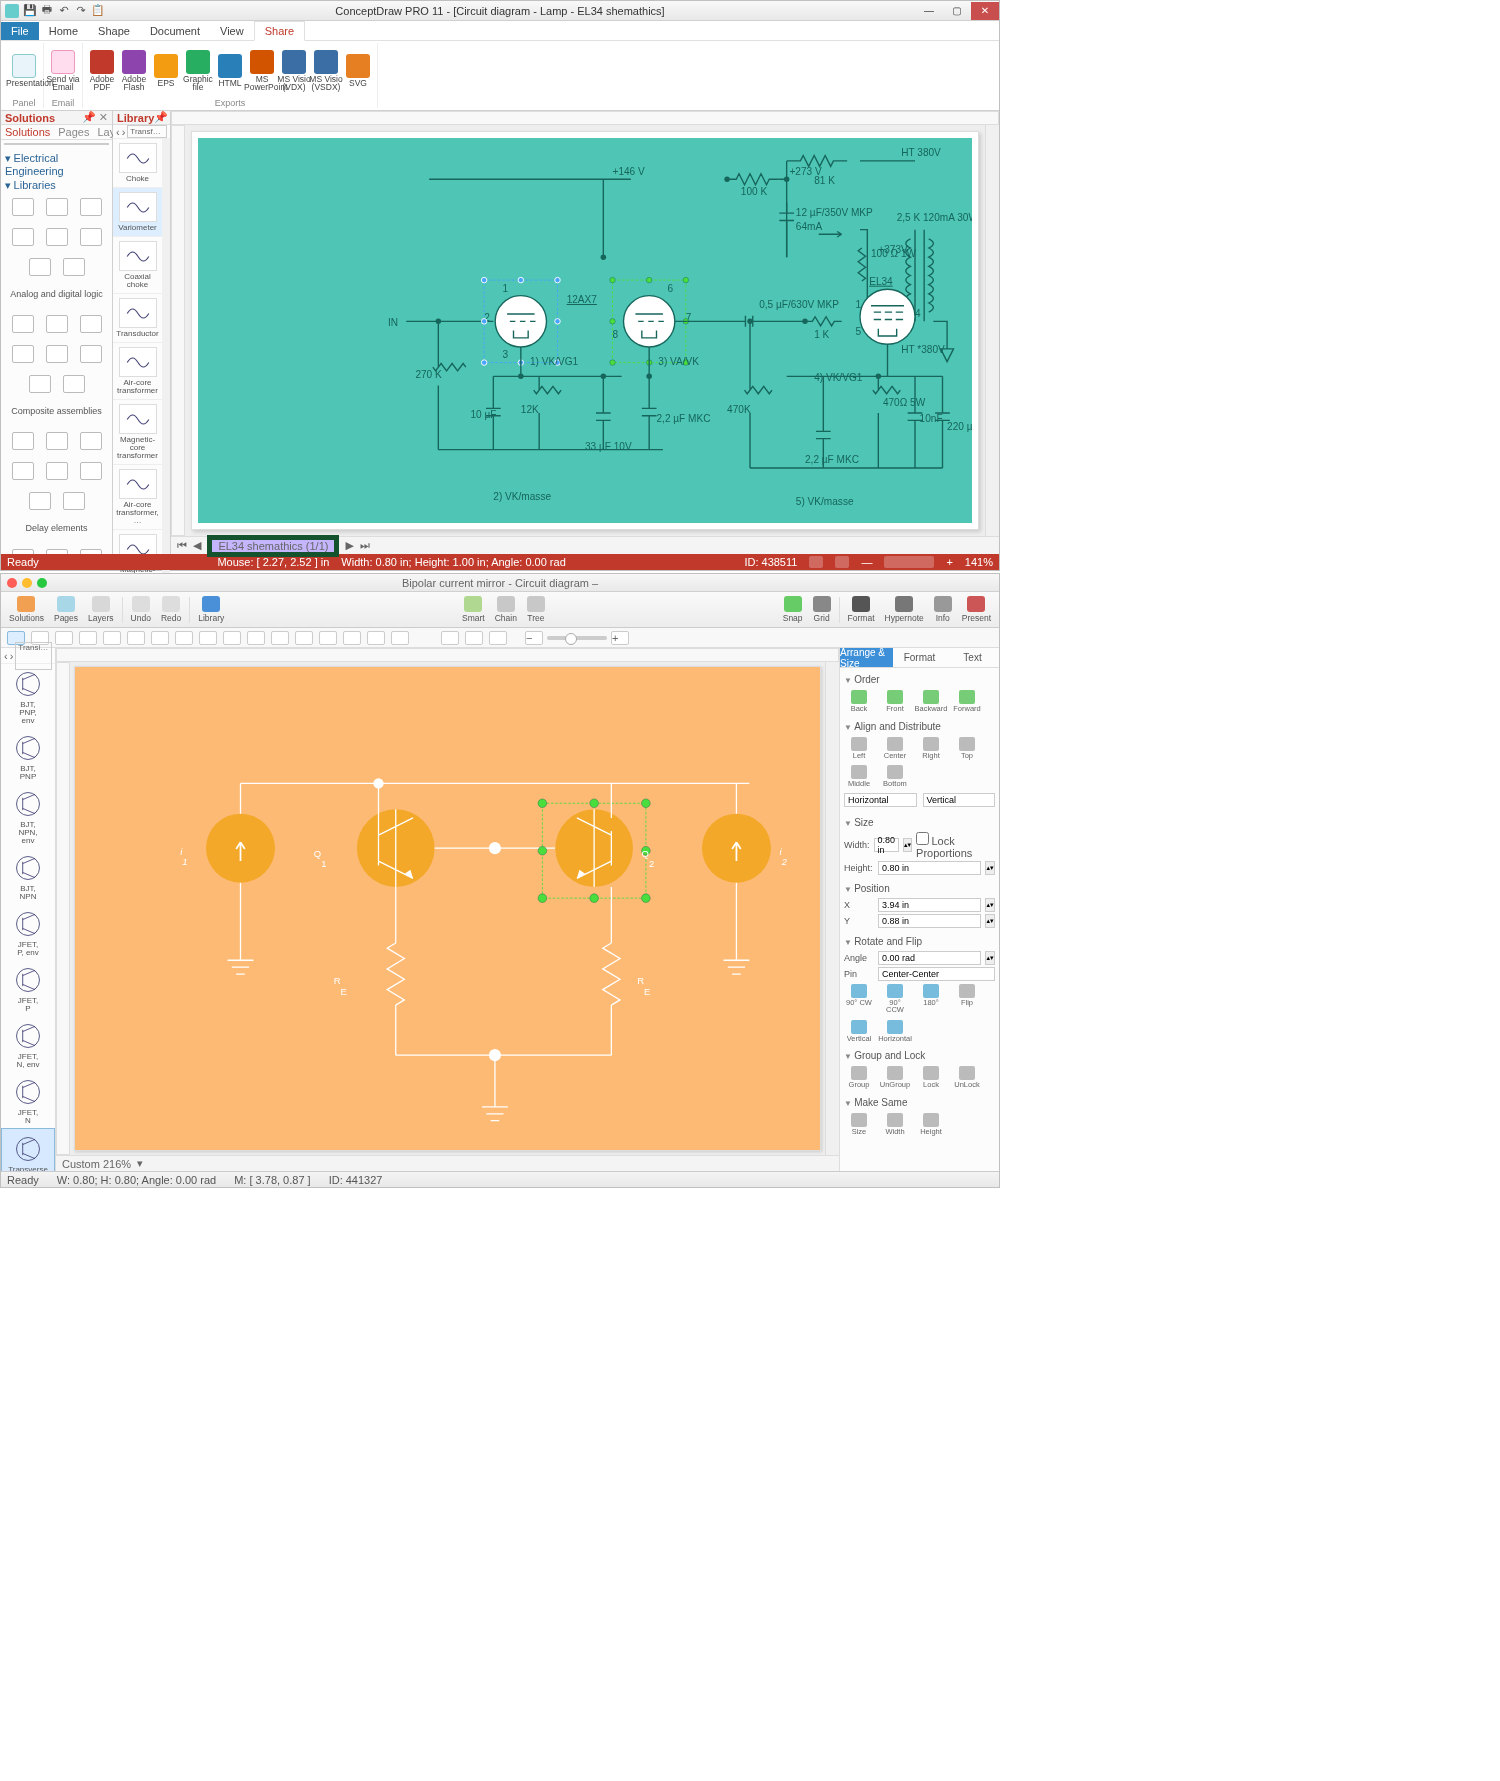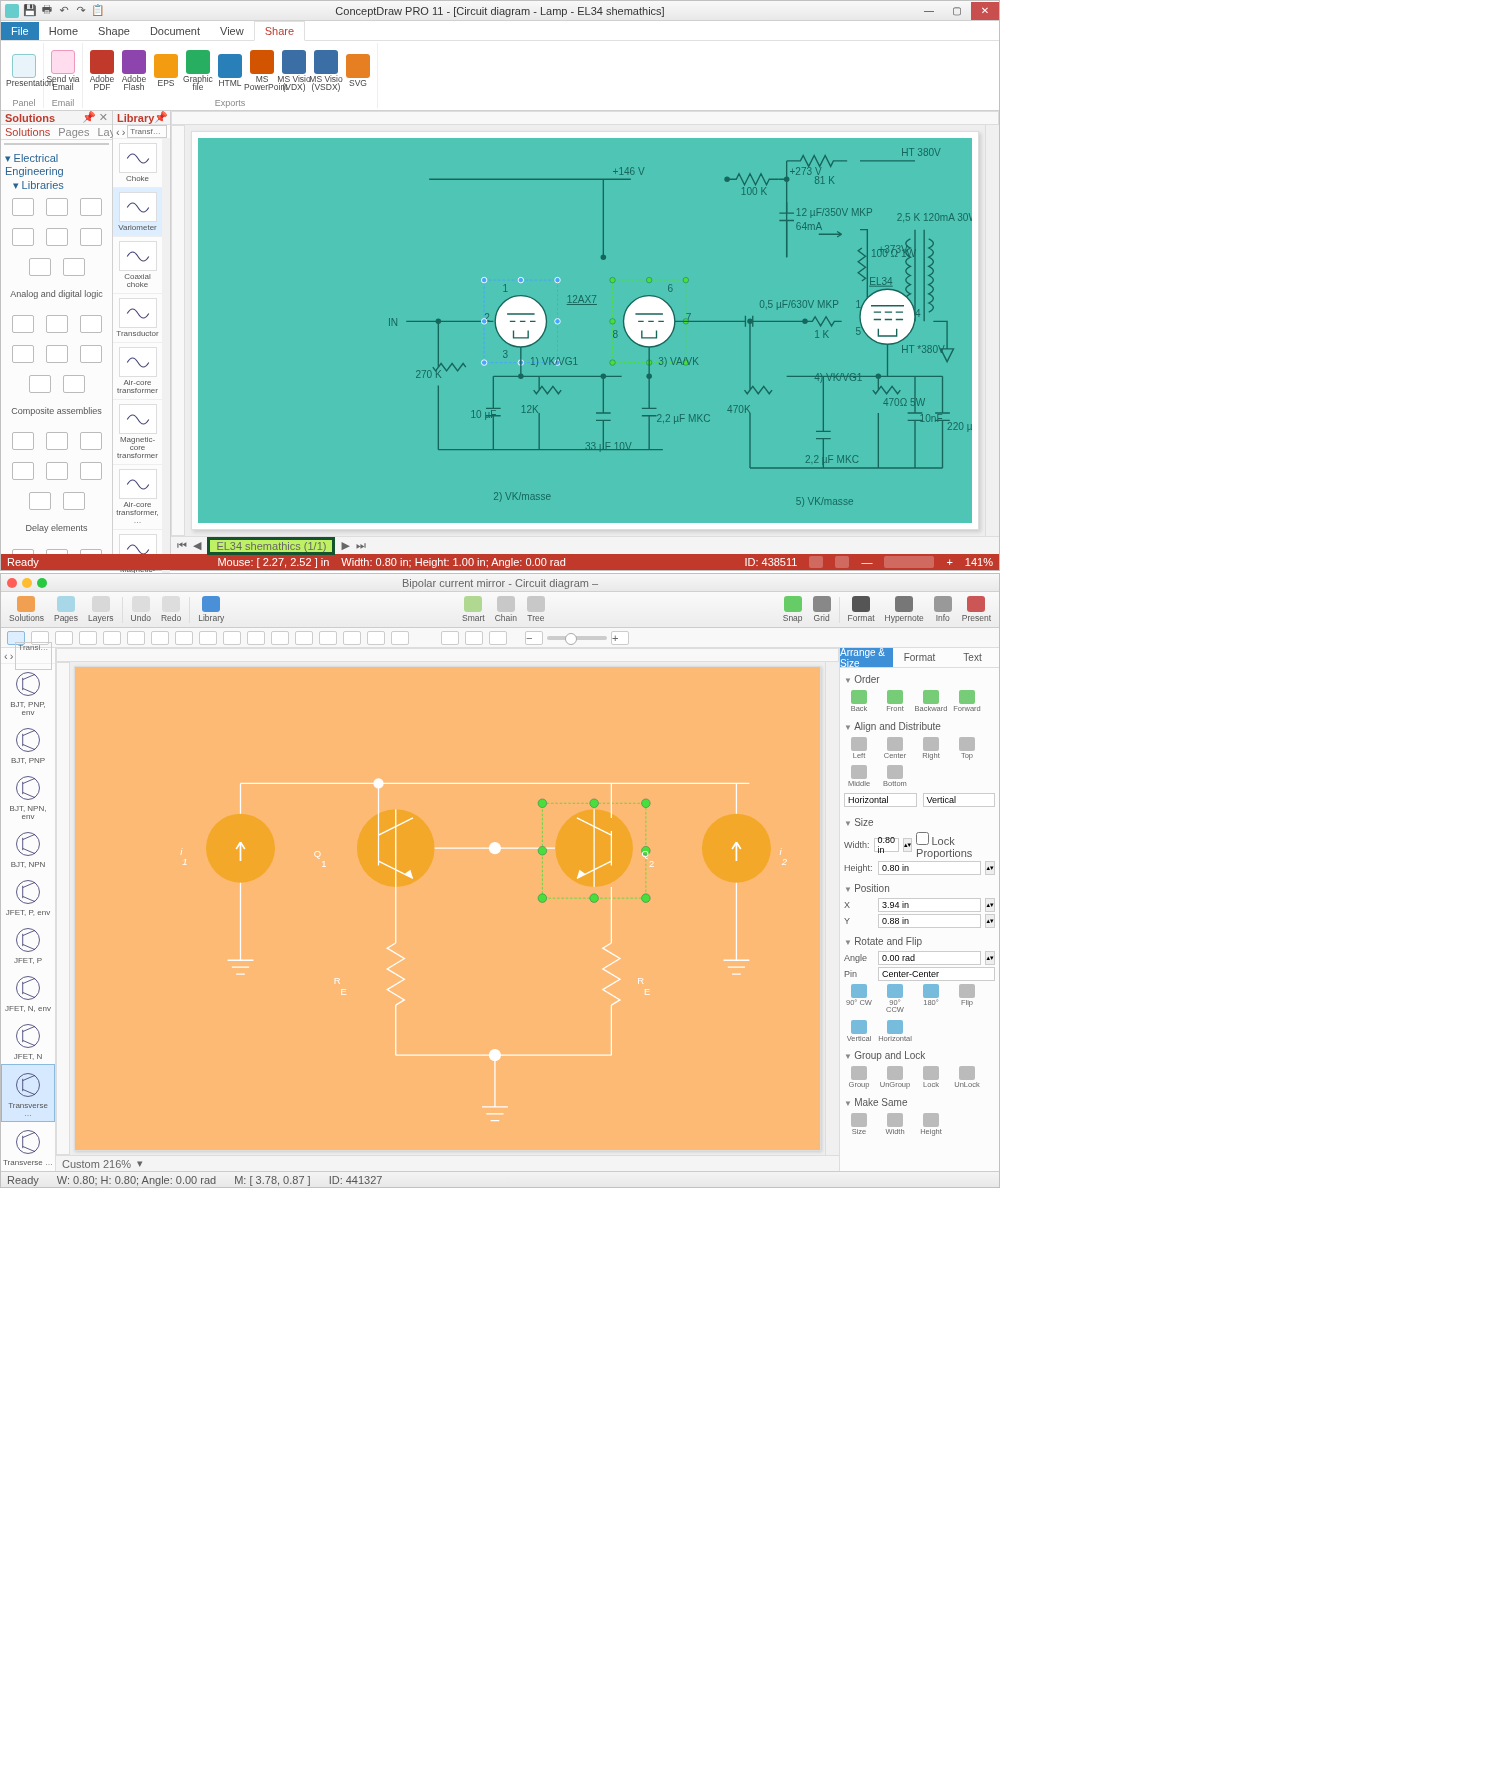--- a/index.html
+++ b/index.html
@@ -69,21 +69,21 @@
 .canvasWrap{flex:1;display:flex;flex-direction:column;background:#eee;position:relative}
 .ruler{background:#f8f8f8;border:1px solid #ddd}
 .rulerH{height:14px}
 .canvasArea{flex:1;display:flex}
 .rulerV{width:14px}
 .canvas1{flex:1;background:#fff;margin:6px;border:1px solid #ddd;box-shadow:2px 2px 4px rgba(0,0,0,.15);position:relative;overflow:hidden}
 .circuit{position:absolute;inset:6px;background:#4ec5b5}
 
 .cscroll{width:14px;background:#f0f0f0;border-left:1px solid #ddd}
 .pageTabs{height:18px;background:#f4f4f4;border-top:1px solid #ddd;display:flex;align-items:center;font-size:10px;padding:0 6px;gap:6px;color:#666}
-.pageTabs .ptab{background:#bef264;border:3px solid #14532d;padding:0 6px}
+.pageTabs .ptab{background:#c4b5fd;border:5px solid #14532d;padding:0 6px}
 
 .status1{height:16px;background:#c0392b;color:#fff;display:flex;align-items:center;font-size:10px;padding:0 6px;gap:12px}
 .status1 .spacer{flex:1}
 .status1 .sbtn{width:14px;height:12px;background:rgba(255,255,255,.25);border-radius:2px}
 
 
 .win2{border:1px solid #c0c0c0;display:flex;flex-direction:column;height:615px;margin-top:2px}
 .titlebar2{height:18px;background:linear-gradient(#f7f7f7,#e9e9e9);display:flex;align-items:center;border-bottom:1px solid #d0d0d0;position:relative;padding:0 6px}
 .mlight{width:10px;height:10px;border-radius:50%;margin-right:5px}
 .mlight.r{background:#ff5f57}.mlight.y{background:#febc2e}.mlight.g{background:#28c840}
@@ -107,21 +107,21 @@
 .secondbar .seg.active{background:#dceeff;border-color:#8bd}
 .secondbar .zoombar{display:flex;align-items:center;gap:4px;margin-left:12px}
 .secondbar .zslider{width:60px;height:4px;background:#ccc;border-radius:2px;position:relative}
 .secondbar .zslider::after{content:'';position:absolute;left:30%;top:-3px;width:10px;height:10px;background:#fff;border:1px solid #aaa;border-radius:50%}
 
 .body2{flex:1;display:flex;min-height:0}
 .lib2{width:55px;border-right:1px solid #ddd;background:#fcfcfc;display:flex;flex-direction:column}
 .lib2nav{height:16px;display:flex;align-items:center;padding:0 3px;font-size:9px;color:#666;border-bottom:1px solid #eee;gap:2px}
 .lib2nav .sel{flex:1;border:1px solid #ccc;height:28px;font-size:8px;padding:0 2px}
 .lib2scroll{flex:1;overflow:hidden}
-.lib2item{display:flex;flex-direction:column;align-items:center;padding:3px 2px}
+.lib2item{display:flex;flex-direction:column;align-items:center;padding:3px 14px}
 .lib2item .shape{width:40px;height:34px;display:flex;align-items:center;justify-content:center}
 .lib2item .shape svg{width:36px;height:30px}
 .lib2item.sel{background:#d6e9ff;border:1px solid #8bd}
 .lib2item .lbl{font-size:8px;color:#555;text-align:center;line-height:1}
 
 .canvas2wrap{flex:1;display:flex;flex-direction:column;background:#eee}
 .canvas2area{flex:1;display:flex}
 .canvas2{flex:1;background:#fff;margin:4px;border:1px solid #ddd;box-shadow:1px 1px 3px rgba(0,0,0,.15);position:relative;overflow:hidden}
 .circuit2{position:absolute;inset:0;background:#fdba74}
 .zoomTabs{height:16px;background:#f4f4f4;border-top:1px solid #ddd;display:flex;align-items:center;padding:0 6px;font-size:10px;gap:6px;color:#666}
@@ -261,21 +261,21 @@
             </span>
           </div>
    <div class="solTabs">
     <div class="st active">Solutions</div>
     <div class="st">Pages</div>
     <div class="st">Layers</div>
    </div>
    <div class="solSearch"></div>
    <div class="solTree">
     <div class="grp">▾ <span>Electrical Engineering</span></div>
-    <div class="grp" style="margin-left:8px">▾ <span>Libraries</span></div>
+    <div class="grp" style="">▾ <span>Libraries</span></div>
    </div>
    <div class="shelfGrid">
     <div class="shelfCell"></div>
             <div class="shelfCell"></div>
             <div class="shelfCell"></div>
             <div class="shelfCell"></div>
     <div class="shelfCell"></div>
             <div class="shelfCell"></div>
             <div class="shelfCell"></div>
             <div class="shelfCell"></div>

